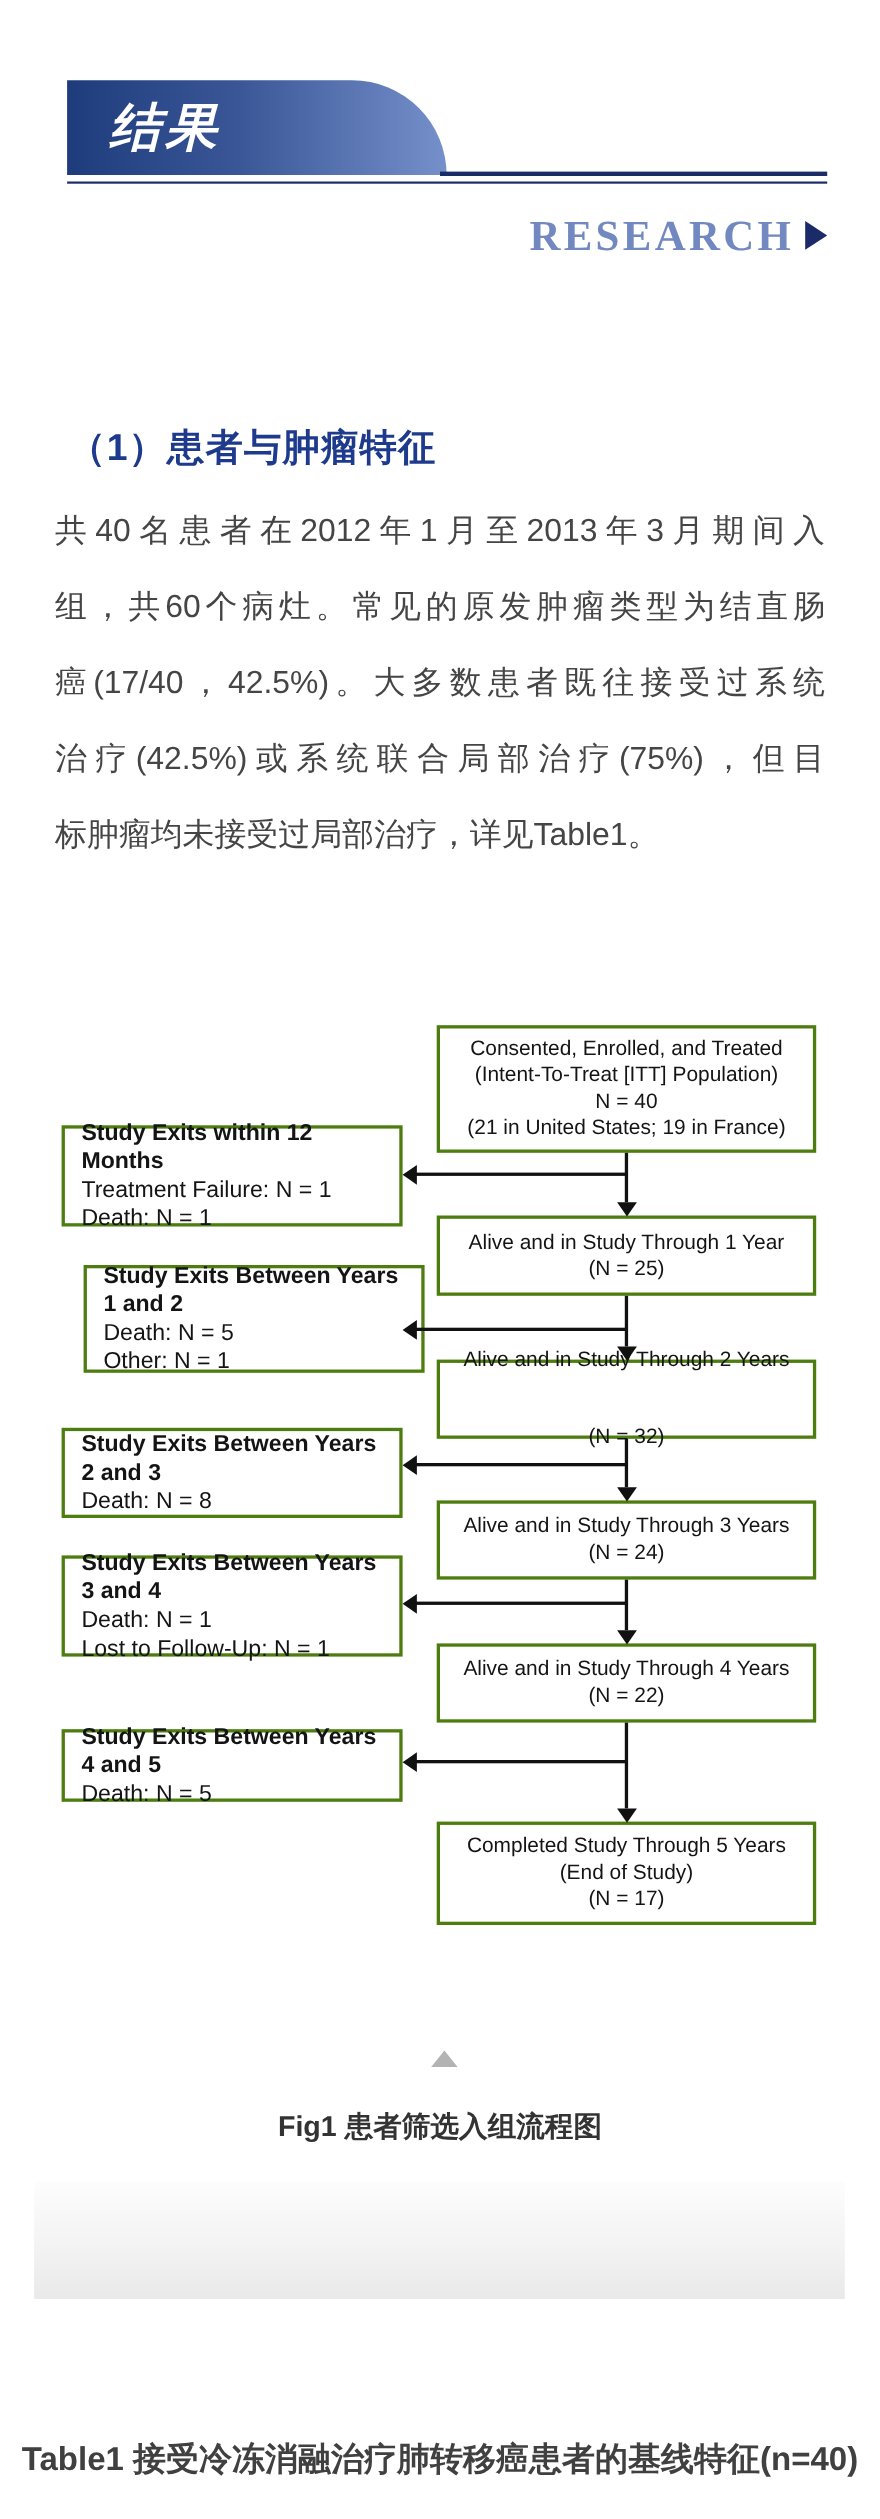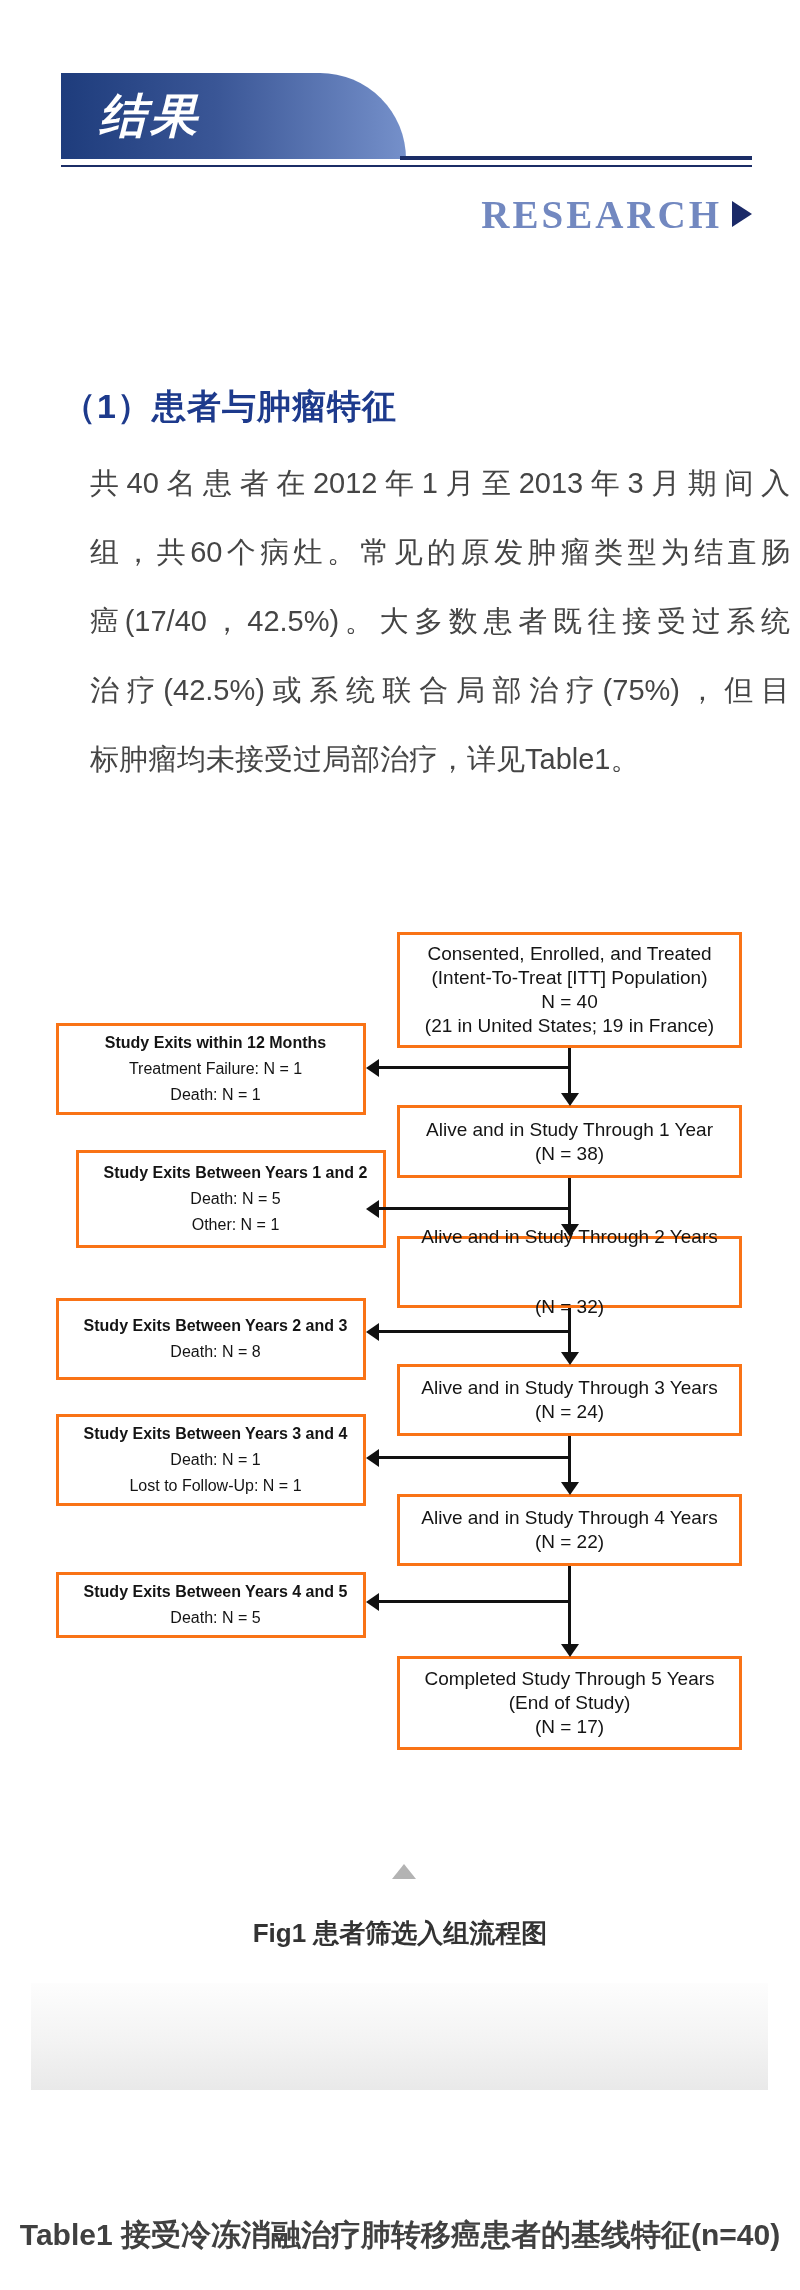--- a/index.html
+++ b/index.html
@@ -19,32 +19,32 @@
           display:flex;justify-content:flex-end;align-items:center;gap:10px;}
   .research-label{font-family:"Liberation Serif","DejaVu Serif",serif;font-weight:700;
           font-size:39px;letter-spacing:3px;color:#7288c0;}
   .research-arrow{width:0;height:0;border-left:20px solid #1b2a68;
           border-top:13px solid transparent;border-bottom:13px solid transparent;}
 
   
   .section-title{position:absolute;left:62px;top:384px;font-size:34px;font-weight:700;
           color:#1d3a8c;letter-spacing:1px;}
   .paragraph{position:absolute;left:50px;top:449px;width:700px;color:#454545;
-          font-size:29px;margin-left:40px;}
+          font-size:29px;}
   .p-line{line-height:69px;white-space:nowrap;}
   .p-line.just{white-space:normal;text-align:justify;text-align-last:justify;}
 
   
   .flow{position:absolute;left:0;top:0;width:800px;height:2290px;color:#141414;}
-  .fbox{position:absolute;border:3px solid #f97316;background:#ffffff;box-sizing:border-box;
+  .fbox{position:absolute;border:3px solid #4d7c0f;background:#ffffff;box-sizing:border-box;
         display:flex;flex-direction:column;justify-content:center;}
   .fbox.main{left:397px;width:345px;align-items:center;text-align:center;}
   .fbox.main div{line-height:24px;font-size:19px;}
   .fbox.exit{left:56px;width:310px;padding-left:15px;padding-right:6px;}
-  .fbox.exit div{line-height:26px;font-size:16px;text-align:center;}
+  .fbox.exit div{line-height:26px;font-size:21px;}
   .fbox.exit .bold{font-weight:700;}
   .vline{position:absolute;left:568px;width:3px;background:#111111;}
   .hline{position:absolute;left:376px;width:194px;height:3px;background:#111111;}
   .ah-down{position:absolute;left:561px;width:0;height:0;
         border-left:9px solid transparent;border-right:9px solid transparent;
         border-top:13px solid #111111;}
   .ah-left{position:absolute;left:366px;width:0;height:0;
         border-top:9px solid transparent;border-bottom:9px solid transparent;
         border-right:13px solid #111111;}
 
@@ -88,21 +88,21 @@
   <div class="flow">
 
     <div class="fbox main" style="top:932px;height:116px;">
       <div>Consented, Enrolled, and Treated</div>
       <div>(Intent-To-Treat [ITT] Population)</div>
       <div>N = 40</div>
       <div>(21 in United States; 19 in France)</div>
     </div>
     <div class="fbox main" style="top:1105px;height:73px;">
       <div>Alive and in Study Through 1 Year</div>
-      <div>(N = 38)</div>
+      <div>(N = 25)</div>
     </div>
     <div class="fbox main" style="top:1236px;height:72px;gap:46px;">
       <div>Alive and in Study Through 2 Years</div>
       <div>(N = 32)</div>
     </div>
     <div class="fbox main" style="top:1364px;height:72px;">
       <div>Alive and in Study Through 3 Years</div>
       <div>(N = 24)</div>
     </div>
     <div class="fbox main" style="top:1494px;height:72px;">

